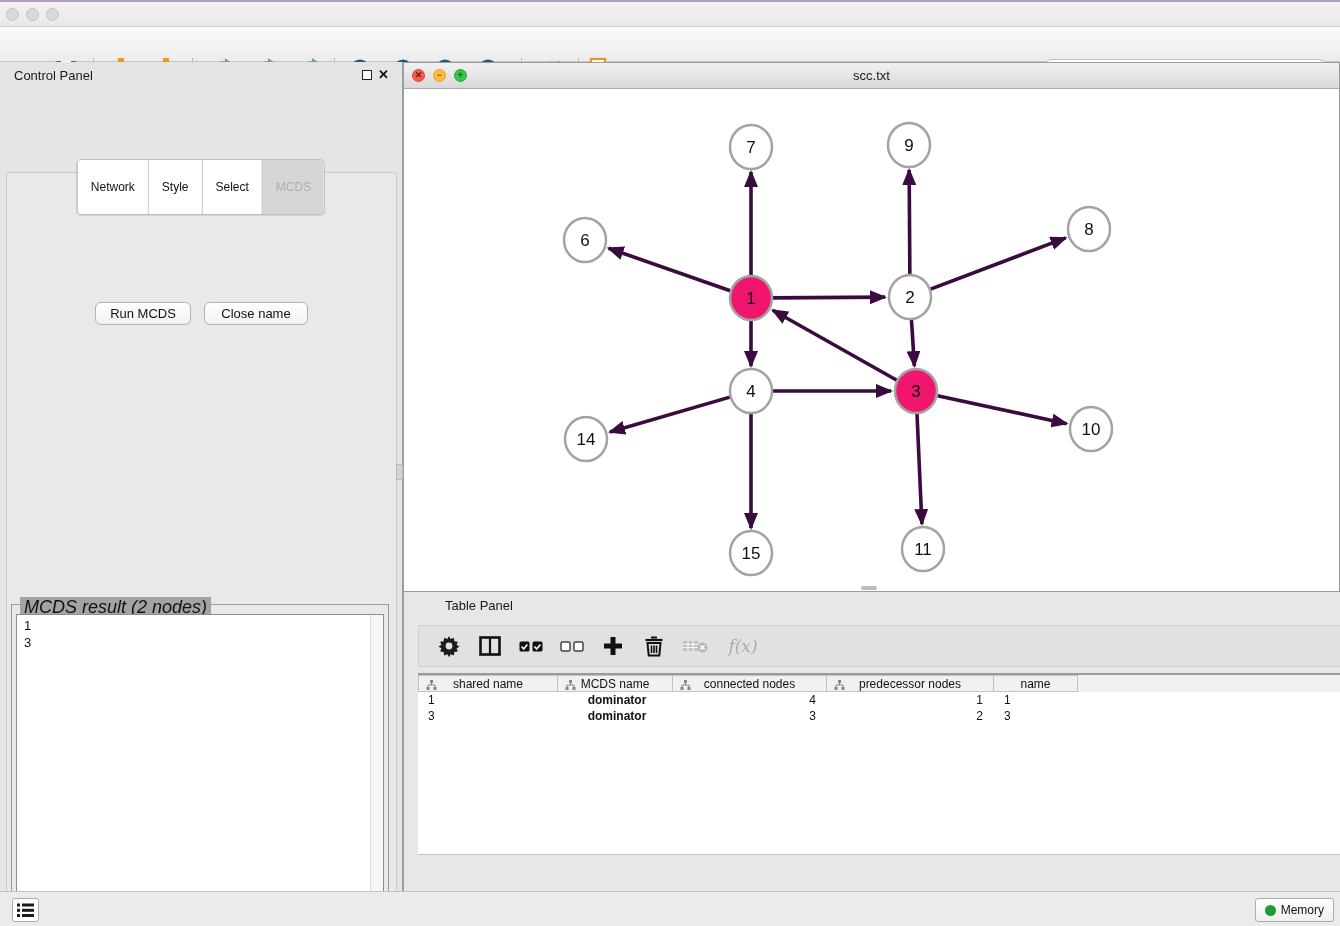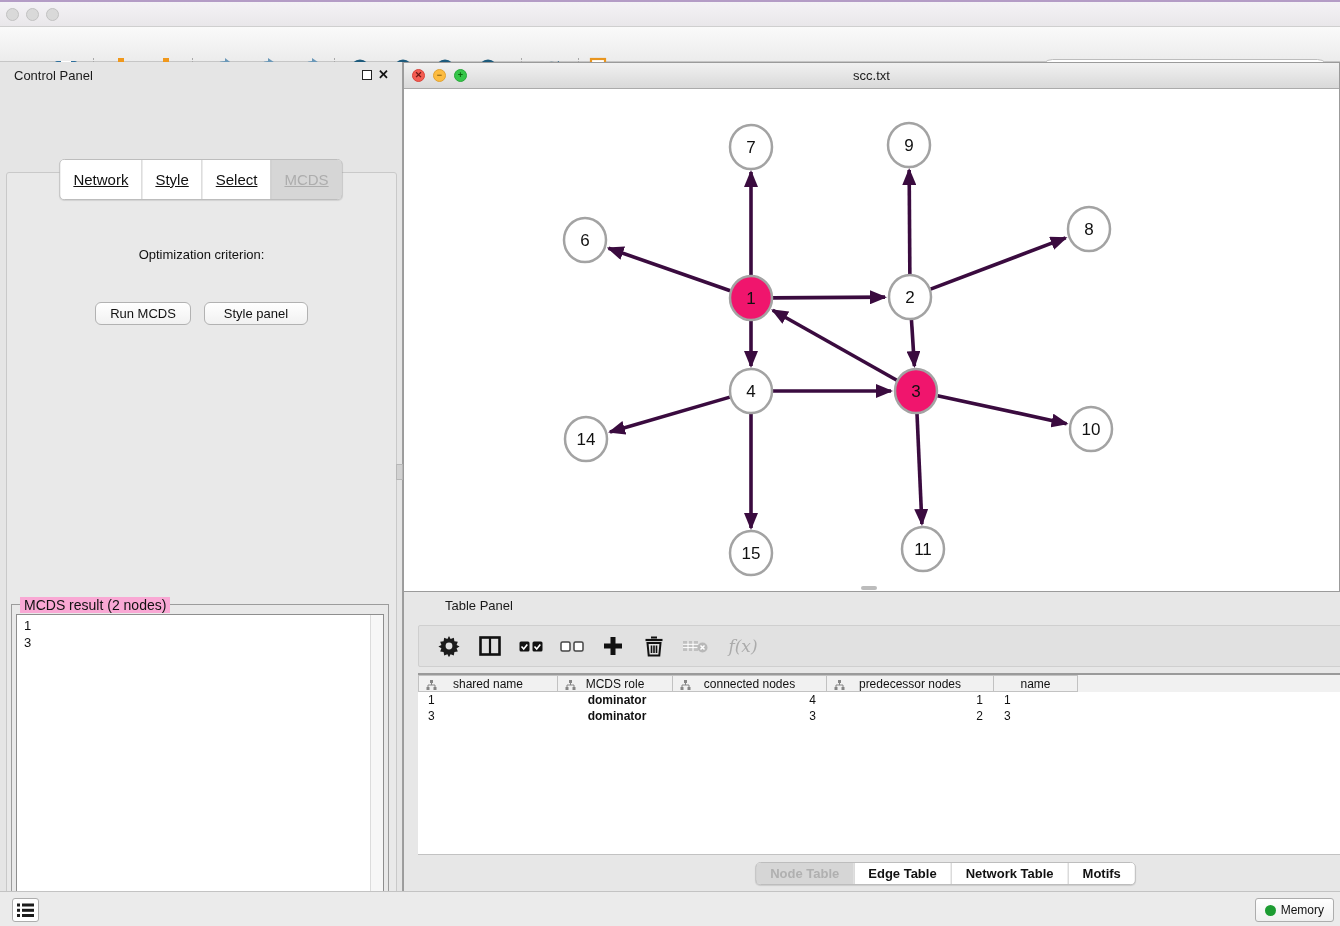--- a/index.html
+++ b/index.html
@@ -31,36 +31,36 @@
   
   .control-panel { position:absolute; left:0; top:62px; width:403px; height:829px; background:#e5e5e5; border-right:1px solid #9e9e9e; }
   .panel-header { position:relative; height:26px; }
   .panel-header .ph-title { position:absolute; left:14px; top:6px; font-size:13px; color:#1a1a1a; }
   .ph-float { position:absolute; top:8px; width:10px; height:10px; border:1.5px solid #222; background:#fff; }
   .ph-close { position:absolute; top:5px; font-size:13px; font-weight:bold; color:#111; }
   .cp-content { position:absolute; left:6px; top:110px; width:391px; height:772px; background:#e9e9e9;
     border:1px solid #c9c9c9; border-radius:3px; }
   .cp-tabs { position:absolute; top:97px; left:50%; transform:translateX(-50%); display:inline-flex;
     border:1px solid #bdbdbd; border-radius:5px; overflow:hidden; background:#fff; z-index:2; box-shadow:0 1px 1px rgba(0,0,0,.1); }
-  .cp-tab { padding:11px 13px; font-size:15px; color:#111; background:#fff; border-left:1px solid #c9c9c9; cursor:default;text-decoration:underline; }
+  .cp-tab { padding:20px 13px; font-size:12px; color:#111; background:#fff; border-left:1px solid #c9c9c9; cursor:default; }
   .cp-tab:first-child { border-left:none; }
   .cp-tab.active { background:#d6d6d6; color:#adadad; }
   .opt-label { position:absolute; top:74px; width:100%; text-align:center; font-size:13px; color:#111; }
   .opt-select { position:absolute; left:39px; top:96px; width:311px; height:23px; background:#fff; border:1px solid #aeaeae;
     border-radius:4px; font-size:13px; color:#111; display:flex; align-items:center; padding-left:10px; }
   .opt-stepper { position:absolute; right:9px; top:4px; display:flex; flex-direction:column; gap:2px; }
   .opt-stepper i { width:0; height:0; border-left:4px solid transparent; border-right:4px solid transparent; }
   .opt-stepper i.up { border-bottom:5px solid #444; }
   .opt-stepper i.dn { border-top:5px solid #444; }
   .cp-btn { position:absolute; top:129px; height:23px; background:linear-gradient(#ffffff,#f1f1f1); border:1px solid #b2b2b2;
     border-radius:6px; font-size:13px; color:#111; font-family:inherit; }
   .btn-run { left:88px; width:96px; }
   .btn-close { left:197px; width:104px; }
   .mcds-fieldset { position:absolute; left:4px; top:431px; width:378px; height:383px; border:1px solid #9c9c9c; }
-  .mcds-legend { position:absolute; left:8px; top:-8px; background:#f9a8d4; padding:0 4px; font-size:14px; color:#111; }
+  .mcds-legend { position:absolute; left:8px; top:-8px; background:#a3a3a3; padding:0 4px; font-size:18px; color:#111;font-style:italic; }
   .mcds-box { position:absolute; left:4px; top:9px; right:4px; bottom:7px; background:#fff; border:1px solid #8e8e8e; }
   .mcds-lines { padding:2px 7px; font-size:13px; color:#111; line-height:17px; }
   .mcds-scroll { position:absolute; right:0; top:0; bottom:0; width:13px; background:#f7f7f7; border-left:1px solid #dcdcdc; }
   .divider-grip { position:absolute; right:-1px; top:402px; width:7px; height:16px; background:#d2d2d2; border:1px solid #b7b7b7; }
 
   
   .net-window { position:absolute; left:403px; top:62px; width:937px; height:530px; border:1px solid #9b9b9b; background:#fff; }
   .net-titlebar { position:absolute; left:0; top:0; right:0; height:26px;
     background:linear-gradient(#f1f1f1,#d9d9d9); border-bottom:1px solid #ababab; }
   .net-titlebar .nt-title { text-align:center; line-height:25px; font-size:13px; color:#1a1a1a; }
@@ -283,23 +283,22 @@
     <span class="ph-float" style="right:30px"></span>
     <span class="ph-close" style="right:13px">✕</span>
   </div>
   <div class="cp-tabs">
     <div class="cp-tab">Network</div>
     <div class="cp-tab">Style</div>
     <div class="cp-tab">Select</div>
     <div class="cp-tab active">MCDS</div>
   </div>
   <div class="cp-content">
-    <div class="opt-label">Optimization criterion:</div>
     <button class="cp-btn btn-run">Run MCDS</button>
-    <button class="cp-btn btn-close">Style panel</button>
+    <button class="cp-btn btn-close">Close name</button>
     <div class="mcds-fieldset">
       <span class="mcds-legend">MCDS result (2 nodes)</span>
       <div class="mcds-box">
         <div class="mcds-lines">
           <div>1</div>
           <div>3</div>
         </div>
         <div class="mcds-scroll"></div>
       </div>
     </div>
@@ -471,21 +470,21 @@
           </svg>
         <span>shared name</span>
       </div>
       <div class="th-cell" style="width:115px">
         <svg class="tree-ic" width="11" height="10" viewBox="0 0 11 10">
             <rect x="4" y="0" width="3" height="3" fill="#858585"></rect>
             <path d="M5.5 3 v2 M2 5 h7 M2 5 v2 M9 5 v2" stroke="#858585" stroke-width="1" fill="none"></path>
             <rect x="0.5" y="7" width="3" height="3" fill="#858585"></rect>
             <rect x="7.5" y="7" width="3" height="3" fill="#858585"></rect>
           </svg>
-        <span>MCDS role</span>
+        <span>MCDS name</span>
       </div>
       <div class="th-cell" style="width:154px">
         <svg class="tree-ic" width="11" height="10" viewBox="0 0 11 10">
             <rect x="4" y="0" width="3" height="3" fill="#858585"></rect>
             <path d="M5.5 3 v2 M2 5 h7 M2 5 v2 M9 5 v2" stroke="#858585" stroke-width="1" fill="none"></path>
             <rect x="0.5" y="7" width="3" height="3" fill="#858585"></rect>
             <rect x="7.5" y="7" width="3" height="3" fill="#858585"></rect>
           </svg>
         <span>connected nodes</span>
       </div>
@@ -511,26 +510,20 @@
         <div class="td l" style="width:84px">1</div>
       </div>
       <div class="tbl-row">
         <div class="td l" style="width:140px">3</div>
         <div class="td l2" style="width:115px">dominator</div>
         <div class="td r" style="width:154px">3</div>
         <div class="td r" style="width:167px">2</div>
         <div class="td l" style="width:84px">3</div>
       </div>
     </div>
-  </div>
-  <div class="tp-tabs">
-    <div class="tp-tab active">Node Table</div>
-    <div class="tp-tab">Edge Table</div>
-    <div class="tp-tab">Network Table</div>
-    <div class="tp-tab">Motifs</div>
   </div>
 </div>
 
 <div class="statusbar">
   <div class="sb-listbtn">
     <svg width="17" height="15" viewBox="0 0 17 15">
         <g fill="#1c1c1c">
           <rect x="0" y="0.5" width="3" height="3"></rect>
           <rect x="5" y="0.5" width="12" height="3"></rect>
           <rect x="0" y="5.8" width="3" height="3"></rect>

